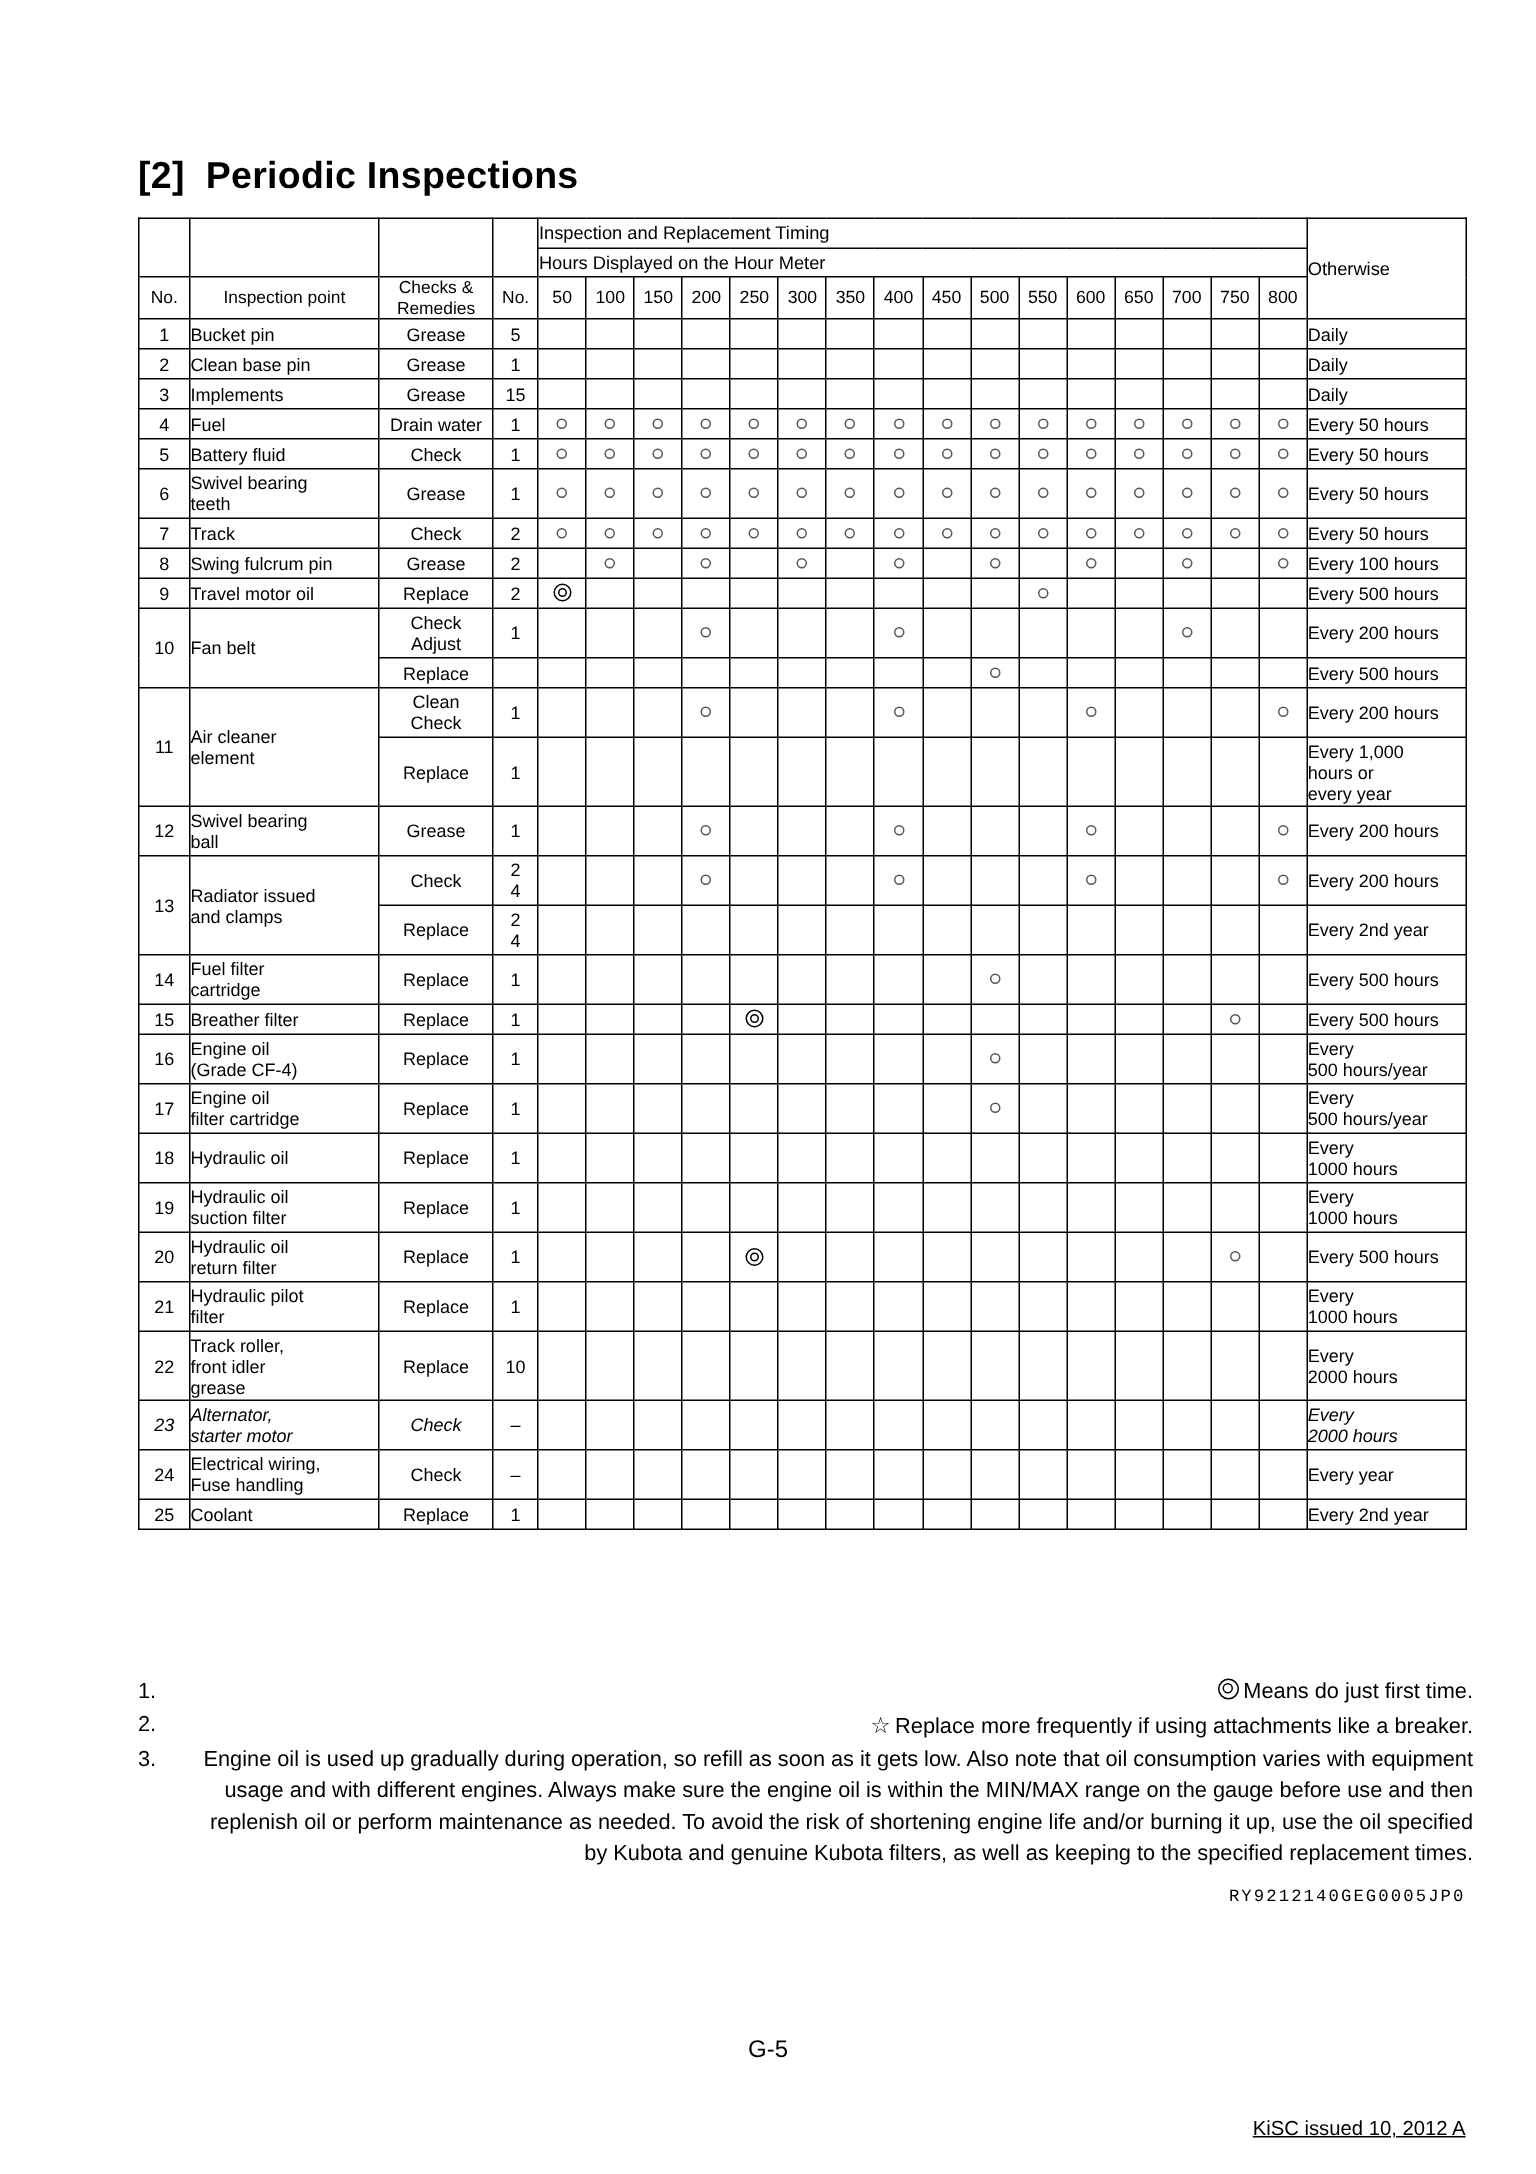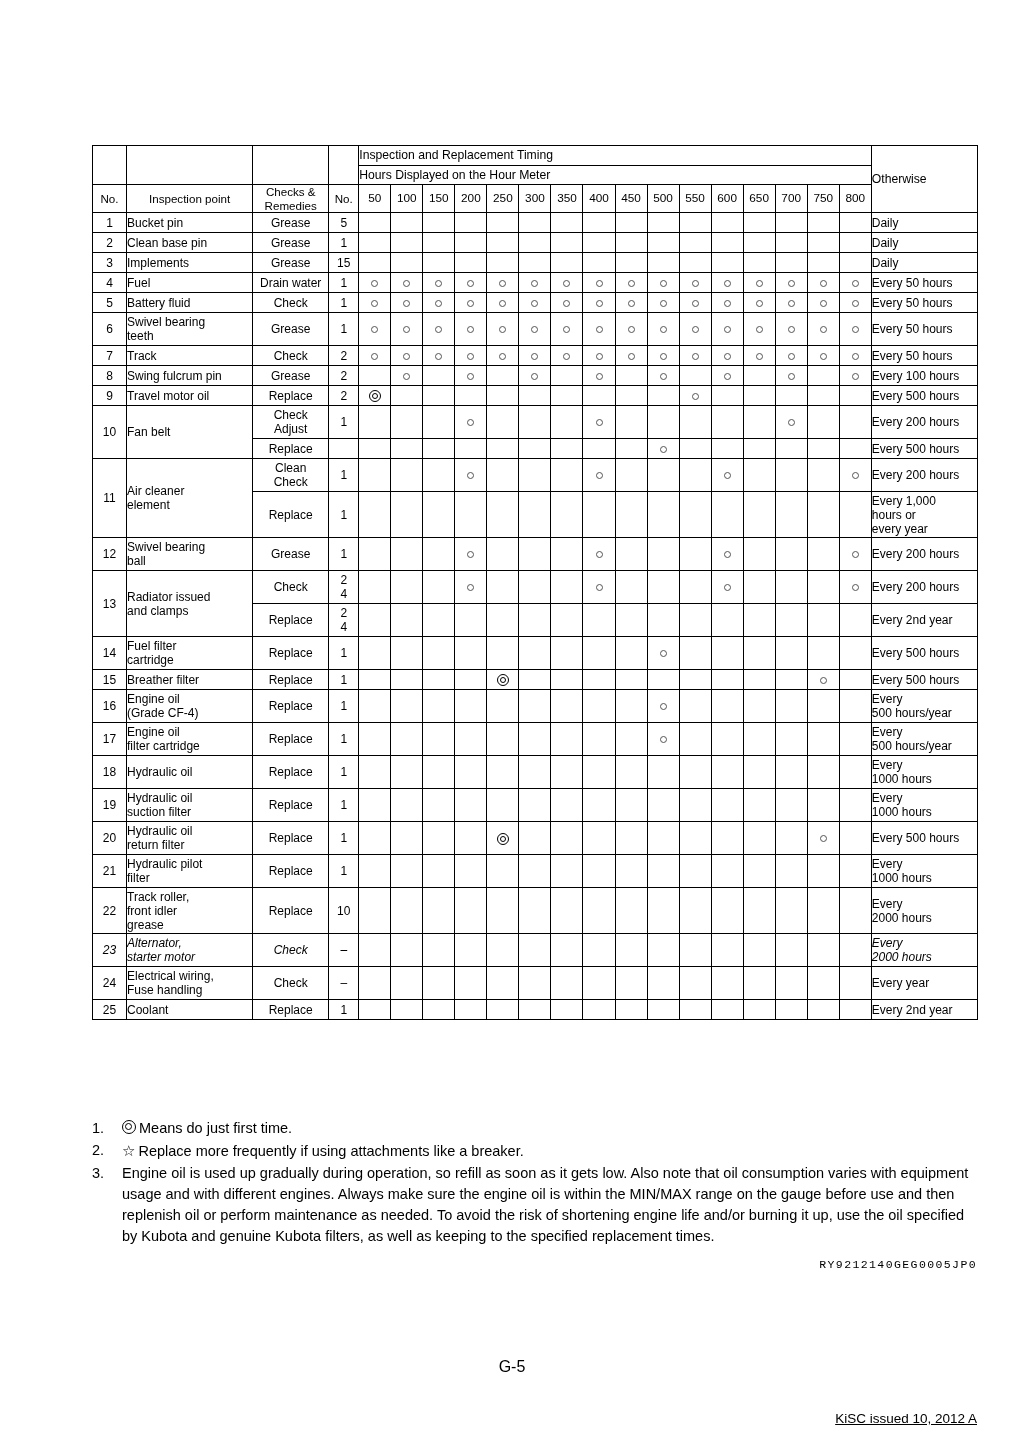--- a/index.html
+++ b/index.html
@@ -106,21 +106,21 @@
   .notes {
     position: absolute;
     left: 92px;
     top: 1118px;
     width: 890px;
     font-size: 14.5px;
     line-height: 1.45;
   }
   .note-row { display: flex; margin-bottom: 1px; }
   .note-idx { width: 30px; flex: 0 0 30px; }
-  .note-body { flex: 1 1 auto; text-align: left; }
+  .note-body { flex: 1 1 auto; text-align: right; }
   .glyph-dbl {
     display: inline-block;
     width: 12px; height: 12px;
     border: 1.4px solid #000;
     border-radius: 50%;
     position: relative;
     vertical-align: -1px;
     margin-right: 3px;
   }
   .glyph-dbl::after {
@@ -158,20 +158,23 @@
     font-size: 13.5px;
     text-decoration: underline;
   }
 </style>
 </head>
 <body>
 
 <div class="page">
 
 
+  <div class="section-title">
+    <span class="num">[2]</span><span>Periodic Inspections</span>
+  </div>
 
   <div class="tbl-wrap">
     <table class="maint">
       <colgroup>
         <col style="width:34px">
           <col style="width:126px">
           <col style="width:76px">
           <col style="width:30px">
         <col style="width:32px">
           <col style="width:32px">

